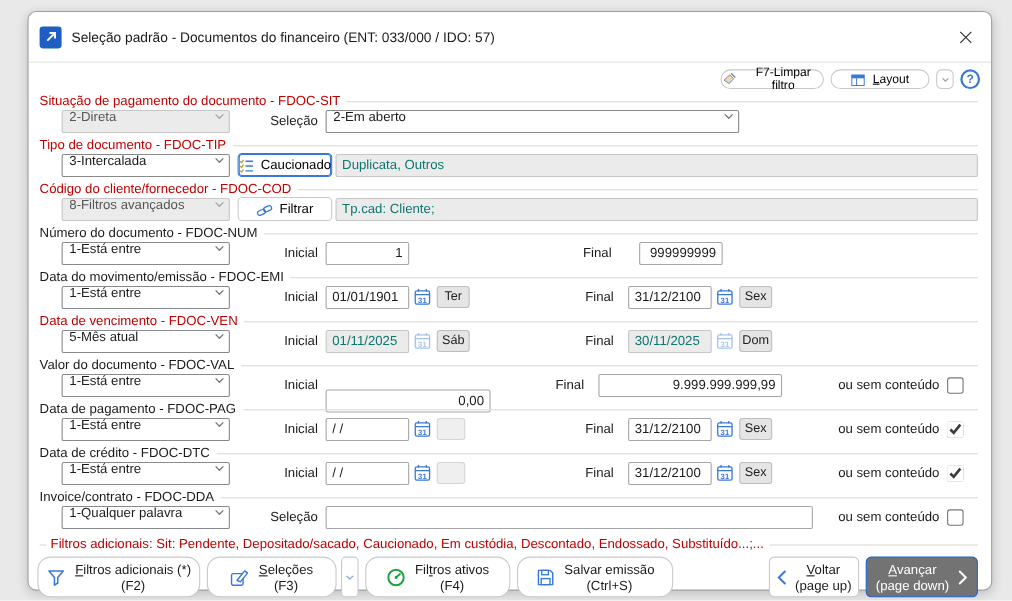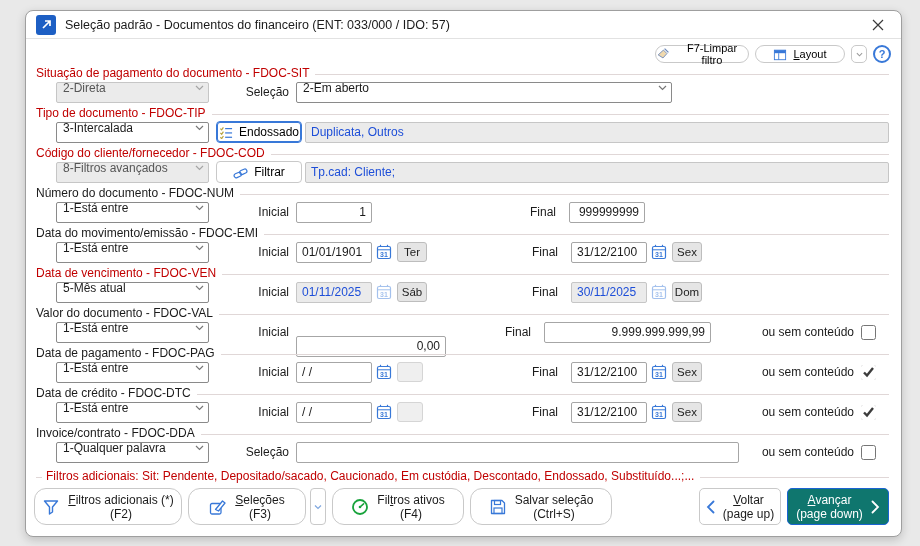--- a/index.html
+++ b/index.html
@@ -15,21 +15,21 @@
   .dialog {
     position: absolute; left: 25px; top: 10px;
     width: 877px; height: 527px;
     background: #fff;
     border: 1px solid #9f9f9f;
     border-radius: 8px;
     box-shadow: 0 3px 10px rgba(0,0,0,.18);
     display: flex; flex-direction: column;
   }
   
-  .titlebar { display: flex; align-items: center; height: 28px; padding: 0 14px 0 10px; border-bottom: 1px solid #e2e2e2; flex: none; }
+  .titlebar { display: flex; align-items: center; height: 46px; padding: 0 14px 0 10px; border-bottom: 1px solid #e2e2e2; flex: none; }
   .app-icon { width: 20px; height: 20px; background: #1d5fc4; border-radius: 3px; display: flex; align-items: center; justify-content: center; margin-right: 9px; flex: none; }
   .title-text { font-size: 12.5px; flex: 1; white-space: nowrap; }
   .close-btn { width: 18px; height: 18px; display: flex; align-items: center; justify-content: center; cursor: default; }
   
   .toolbar { display: flex; justify-content: flex-end; align-items: center; gap: 6px; padding: 6px 10px 2px 0; flex: none; }
   .tb-btn { display: inline-flex; align-items: center; justify-content: center; gap: 6px; height: 18px; border: 1px solid #c9c9c9; border-radius: 9px; background: #fff; font-size: 11px; padding: 0 12px; font-family: inherit; }
   .tb-btn-clear { width: 94px; padding: 0; }
   .tb-btn-layout { width: 90px; padding: 0; }
   .tb-drop { width: 16px; height: 18px; border: 1px solid #c9c9c9; border-radius: 5px; background: #fff; display: inline-flex; align-items: center; justify-content: center; }
   .help-btn { width: 18px; height: 18px; border: 2px solid #3878d8; border-radius: 50%; background: #fff; color: #3878d8; font-weight: bold; font-size: 11px; display: inline-flex; align-items: center; justify-content: center; font-family: inherit; }
@@ -42,21 +42,21 @@
   .sec.red .legend-text, .note .legend-text { color: #c00000; }
   .legend-line { flex: 1; height: 1px; background: #e0d7d7; margin-top: 3px; }
   .legend-lead { width: 6px; height: 1px; background: #e0d7d7; margin-top: 3px; margin-right: 4px; flex: none; }
   .row { display: flex; align-items: center; height: 22px; margin-top: 1px; padding-left: 20px; }
   
   .select { width: 153px; height: 21px; border: 1px solid #8a8a8a; border-radius: 2px; background: #fff; display: flex; align-items: center; padding: 0 4px 8px 6px; flex: none; }
   .select .sel-txt { flex: 1; white-space: nowrap; overflow: hidden; }
   .select.disabled { background: #ebebeb; border-color: #c6c6c6; color: #565656; }
   .txt { height: 21px; border: 1px solid #a6a6a6; border-radius: 2px; padding: 0 5px; font-size: 12px; font-family: inherit; color: #1b1b1b; background: #fff; }
   .txt.num { text-align: right; }
-  .txt.ro { background: #ebebeb; border-color: #c6c6c6; color: #1d4ed8; }
+  .txt.ro { background: #ebebeb; border-color: #c6c6c6; color: #0f766e; }
   .w-small { width: 76px; flex: none; }
   .lbl { text-align: right; padding-right: 7px; white-space: nowrap; flex: none; }
   .lbl-a { width: 87px; }
   .lbl-final-num { width: 191px; }
   .lbl-final-date { width: 138px; }
   .lbl-final-val { width: 92px; }
   .ml6 { margin-left: 6px; }
   .cal-btn { width: 18px; height: 17px; margin-left: 4px; background: none; border: none; padding: 0; flex: none; display: flex; align-items: center; }
   .cal-btn.disabled { opacity: .45; }
   .dow { width: 30px; height: 20px; margin-left: 3px; background: #e5e5e5; border: 1px solid #bdbdbd; border-radius: 3px; font-size: 11.5px; display: flex; align-items: center; justify-content: center; color: #222; flex: none; }
@@ -70,21 +70,21 @@
   .inp-dda { width: 443px; }
   
   .footer { display: flex; align-items: center; gap: 6px; padding: 5px 12px 0 8px; flex: none; }
   .big-btn { height: 37px; background: #fff; border: 1px solid #c9c9c9; border-radius: 12px; display: inline-flex; align-items: center; justify-content: center; gap: 8px; font-size: 12px; font-family: inherit; color: #1b1b1b; }
   .btn-text { display: flex; flex-direction: column; align-items: center; line-height: 14px; }
   .b1 { width: 148px; } .b2 { width: 118px; } .b3 { width: 132px; } .b4 { width: 142px; }
   .split-btn { width: 16px; height: 37px; border: 1px solid #c9c9c9; border-radius: 4px; background: #fff; display: inline-flex; align-items: center; justify-content: center; margin-left: -2px; }
   .spacer { flex: 1; }
   .nav-btn { height: 37px; border-radius: 5px; display: inline-flex; align-items: center; justify-content: center; gap: 8px; font-size: 12px; font-family: inherit; }
   .voltar { width: 82px; background: #fff; border: 1px solid #c9c9c9; color: #1b1b1b; }
-  .avancar { width: 102px; background: #0f766e; border: 1px solid #1a63d2; color: #fff; }
+  .avancar { width: 102px; background: #737373; border: 1px solid #1a63d2; color: #fff; }
   .icon { display: inline-flex; align-items: center; justify-content: center; flex: none; }
   svg { display: block; }
 </style>
 </head>
 <body>
 
 <div class="dialog">
 
   <div class="titlebar">
     <span class="app-icon">
@@ -170,21 +170,21 @@
                 <g stroke-width="1.4" fill="none">
                   <path d="M1.5 3 L3 4.5 L5 1.5" stroke="#b8a43c"></path>
                   <path d="M1.5 8 L3 9.5 L5 6.5" stroke="#b8a43c"></path>
                   <path d="M1.5 13 L3 14.5 L5 11.5" stroke="#b8a43c"></path>
                   <line x1="7" y1="3" x2="15" y2="3" stroke="#3878d8"></line>
                   <line x1="7" y1="8" x2="15" y2="8" stroke="#3878d8"></line>
                   <line x1="7" y1="13" x2="15" y2="13" stroke="#3878d8"></line>
                 </g>
               </svg>
           </span>
-          <span>Endossado</span>
+          <span>Caucionado</span>
         </button>
         <input class="txt ro fill-field" readonly="" value="Duplicata, Outros" style="">
       </div>
     </div>
 
     <div class="sec red">
       <div class="legend">
           <span class="legend-text">Código do cliente/fornecedor - FDOC-COD</span>
           <span class="legend-line"></span>
         </div>
@@ -218,21 +218,21 @@
       <div class="row">
         <div class="select">
           <span class="sel-txt">1-Está entre</span>
           <svg width="9" height="6" viewBox="0 0 9 6">
               <path d="M1 1 L4.5 4.5 L8 1" stroke="#777" stroke-width="1.2" fill="none"></path>
             </svg>
         </div>
         <span class="lbl lbl-a">Inicial</span>
         <input class="txt num w-small" value="1" style="">
         <span class="lbl lbl-final-num">Final</span>
-        <input class="txt num w-small ml6" style="margin-left: 6px;" value="999999999">
+        <input class="txt num w-small ml6" style="margin-left: 18px;" value="999999999">
       </div>
     </div>
 
     <div class="sec">
       <div class="legend">
           <span class="legend-text">Data do movimento/emissão - FDOC-EMI</span>
           <span class="legend-line"></span>
         </div>
       <div class="row">
         <div class="select">
@@ -488,21 +488,21 @@
     </button>
     <button class="big-btn b4">
       <span class="icon">
         <svg width="18" height="18" viewBox="0 0 18 18">
             <path d="M2.5 2.5 H13 L15.5 5 V15.5 H2.5 Z" fill="none" stroke="#3878d8" stroke-width="1.3" stroke-linejoin="round"></path>
             <rect x="5.5" y="2.5" width="6" height="4" fill="none" stroke="#3878d8" stroke-width="1.2"></rect>
             <rect x="5" y="10" width="8" height="5.5" fill="none" stroke="#3878d8" stroke-width="1.2"></rect>
           </svg>
       </span>
       <span class="btn-text">
-        <span>Salvar seleção</span>
+        <span>Salvar emissão</span>
         <span>(Ctrl+S)</span>
       </span>
     </button>
     <span class="spacer"></span>
     <button class="nav-btn voltar">
       <span class="icon">
         <svg width="9" height="14" viewBox="0 0 9 14">
             <path d="M7.5 1.5 L2 7 L7.5 12.5" stroke="#3878d8" stroke-width="1.8" fill="none" stroke-linecap="round"></path>
           </svg>
       </span>

